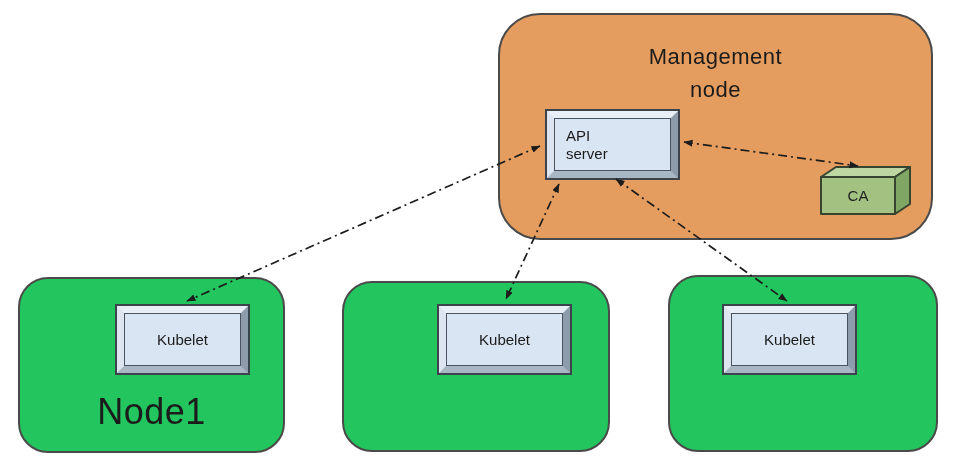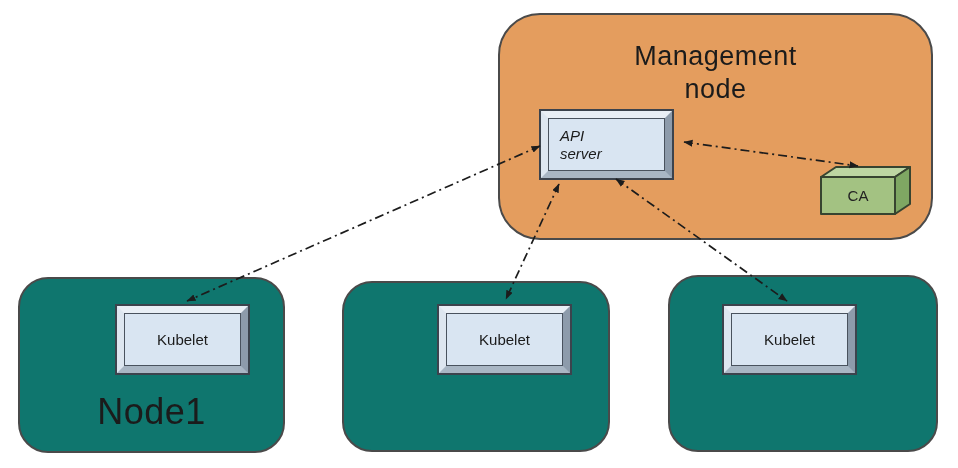--- a/index.html
+++ b/index.html
@@ -15,33 +15,33 @@
   .bignode{
     position:absolute;
     border:2px solid #4a4a4a;
     box-sizing:border-box;
   }
   .mgmt{
     left:498px;top:13px;width:435px;height:227px;
     background:#e49d5e;border-radius:42px;
   }
   .worker{
-    background:#0f766e;border-radius:30px;padding-left:36px;
+    background:#22c55e;border-radius:30px;padding-left:36px;
   }
   .n1{left:18px;top:277px;width:267px;height:176px;}
   .n2{left:342px;top:281px;width:268px;height:171px;}
   .n3{left:668px;top:275px;width:270px;height:177px;}
   .node-title{
     position:absolute;left:0;right:0;bottom:18px;
     text-align:center;font-size:36px;letter-spacing:.5px;
     white-space:pre-line;
   }
   .mgmt-title{
     position:absolute;left:0;right:0;top:25px;
-    text-align:center;font-size:27px;line-height:33px;
+    text-align:center;font-size:22px;line-height:33px;
     white-space:pre-line;letter-spacing:.5px;
   }
   
   .machine{
     position:absolute;
     width:135px;height:71px;
     box-sizing:border-box;
     border:2px solid #3c434d;
     background:#c9d6e4;
   }
@@ -52,21 +52,21 @@
   }
   .machine .face{
     position:absolute;inset:7px;
     background:#d9e5f2;
     border:1px solid #49525e;
     display:flex;align-items:center;justify-content:center;
     font-size:15px;line-height:18px;
     white-space:pre-line;
   }
   .face.align-left{justify-content:flex-start;padding-left:11px;text-align:left;}
-  .api-pos{left:39px;top:94px;font-style:italic;}
+  .api-pos{left:45px;top:94px;}
   .k1-pos{left:95px;top:25px;}
   .k2-pos{left:93px;top:21px;}
   .k3-pos{left:52px;top:27px;}
   
   .ca-svg{position:absolute;left:314px;top:143px;width:104px;height:64px;overflow:visible;}
   .ca-svg text{font-family:"Liberation Sans", sans-serif;font-size:15px;fill:#222;}
   
   .overlay{
     position:absolute;left:0;top:0;width:958px;height:468px;
     pointer-events:none;z-index:6;

